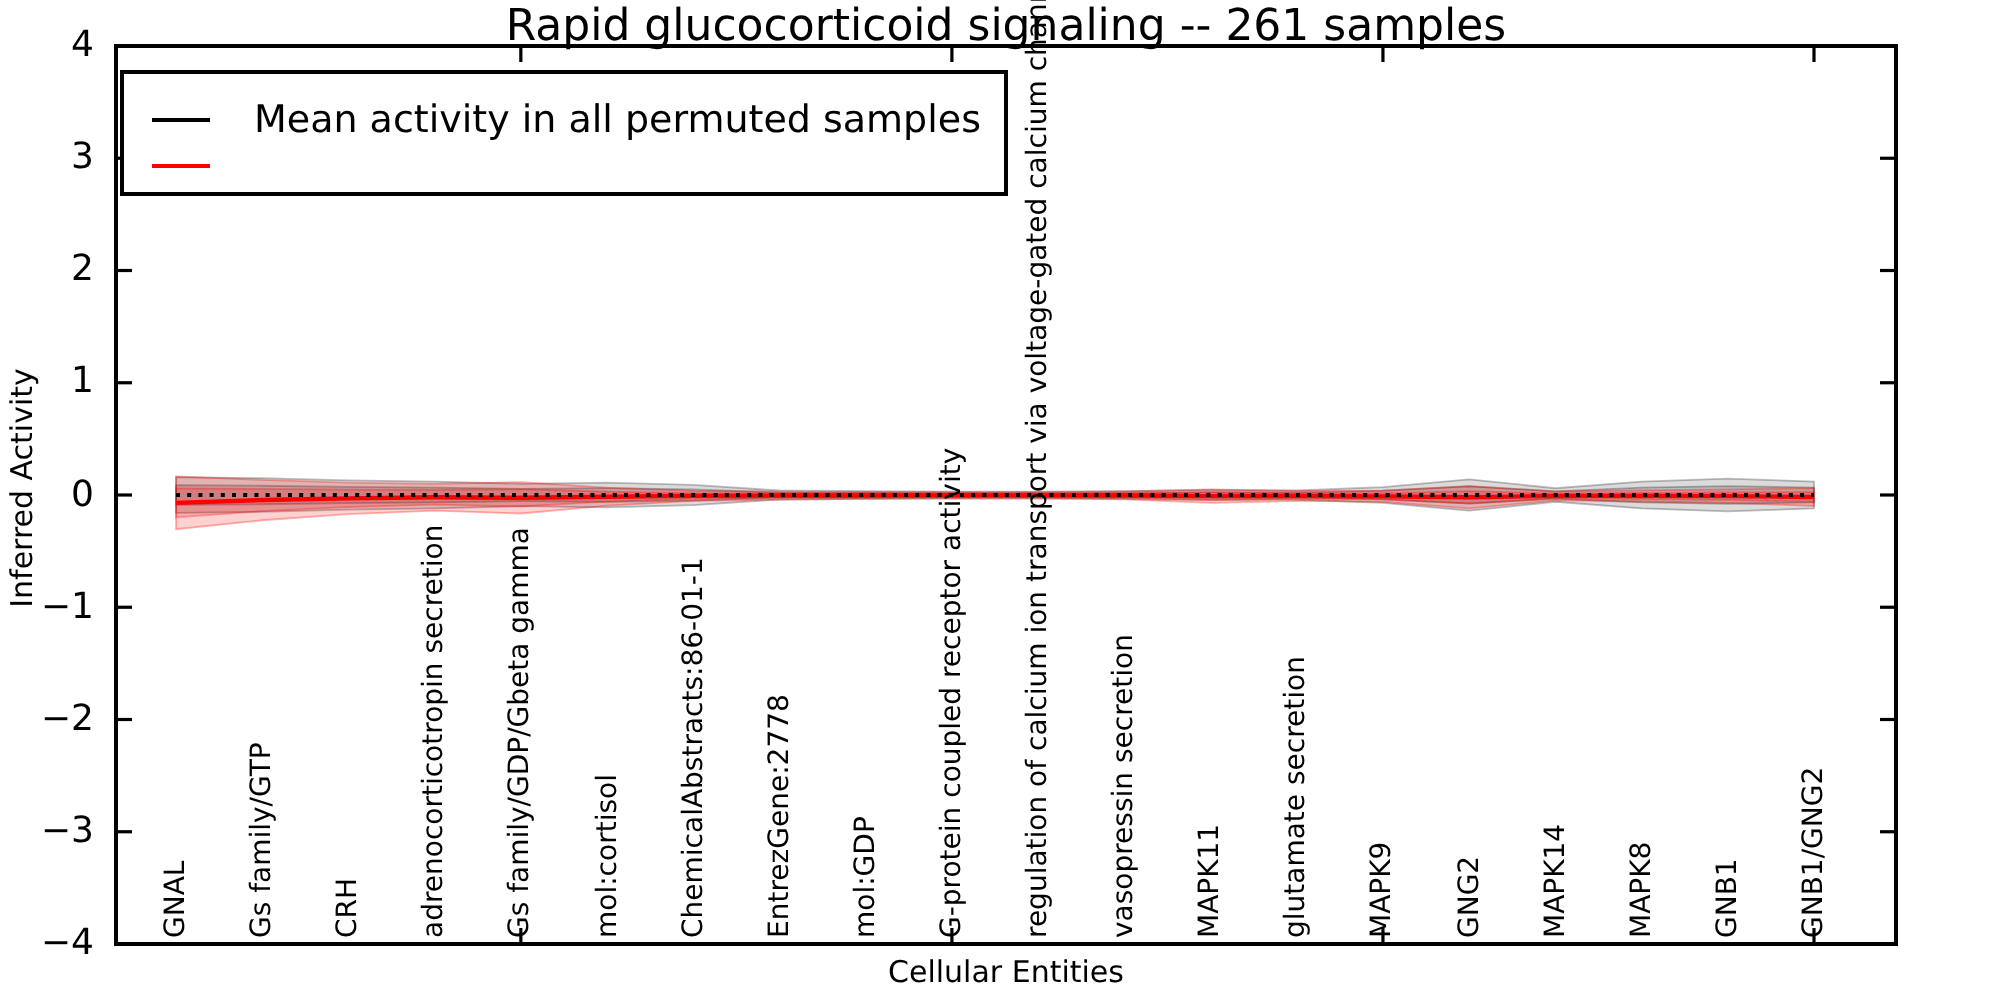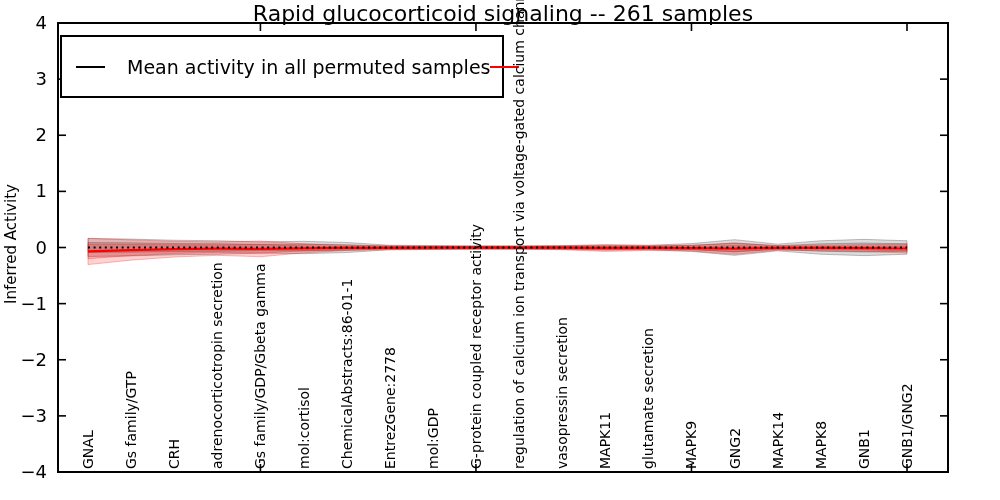--- a/index.html
+++ b/index.html
@@ -26,21 +26,21 @@
     text-align:right;font-size:18px;
   }
   .cat{
     position:absolute;top:453px;height:16px;line-height:16px;
     transform-origin:0 100%;transform:rotate(-90deg);
     white-space:nowrap;font-size:14px;
   }
   .legend{
     position:absolute;left:60px;top:35px;width:444px;height:63px;
     box-sizing:border-box;border:2px solid #000;background:#fff;
-    display:flex;flex-direction:row;justify-content:space-evenly;
+    display:flex;flex-direction:column;justify-content:space-evenly;
     padding-left:14px;
   }
   .lrow{display:flex;align-items:center;}
   .lsample{width:29px;height:0;border-top:2px solid #000;margin-right:22px;flex:none;}
   .llabel{font-size:19px;white-space:nowrap;}
 </style>
 </head>
 <body>
 
 <div id="figure">
@@ -75,20 +75,21 @@
       <line x1="475.94736842105266" y1="472" x2="475.94736842105266" y2="464" stroke="#000" stroke-width="1.6"></line>
       <line x1="475.94736842105266" y1="23" x2="475.94736842105266" y2="31" stroke="#000" stroke-width="1.6"></line>
       <line x1="691.4736842105264" y1="472" x2="691.4736842105264" y2="464" stroke="#000" stroke-width="1.6"></line>
       <line x1="691.4736842105264" y1="23" x2="691.4736842105264" y2="31" stroke="#000" stroke-width="1.6"></line>
       <line x1="907" y1="472" x2="907" y2="464" stroke="#000" stroke-width="1.6"></line>
       <line x1="907" y1="23" x2="907" y2="31" stroke="#000" stroke-width="1.6"></line>
     </svg>
 
   <div class="title">Rapid glucocorticoid signaling -- 261 samples</div>
   <div class="ylabel">Inferred Activity</div>
+  <div class="xlabel">Cellular Entities</div>
 
   <div class="legend" id="legend-box">
       <div class="lrow">
         <span class="lsample" style="border-top-color: rgb(0, 0, 0);"></span>
         <span class="llabel">Mean activity in all permuted samples</span>
       </div>
       <div class="lrow">
         <span class="lsample" style="border-top-color: rgb(255, 0, 0);"></span>
       </div>
     </div>

